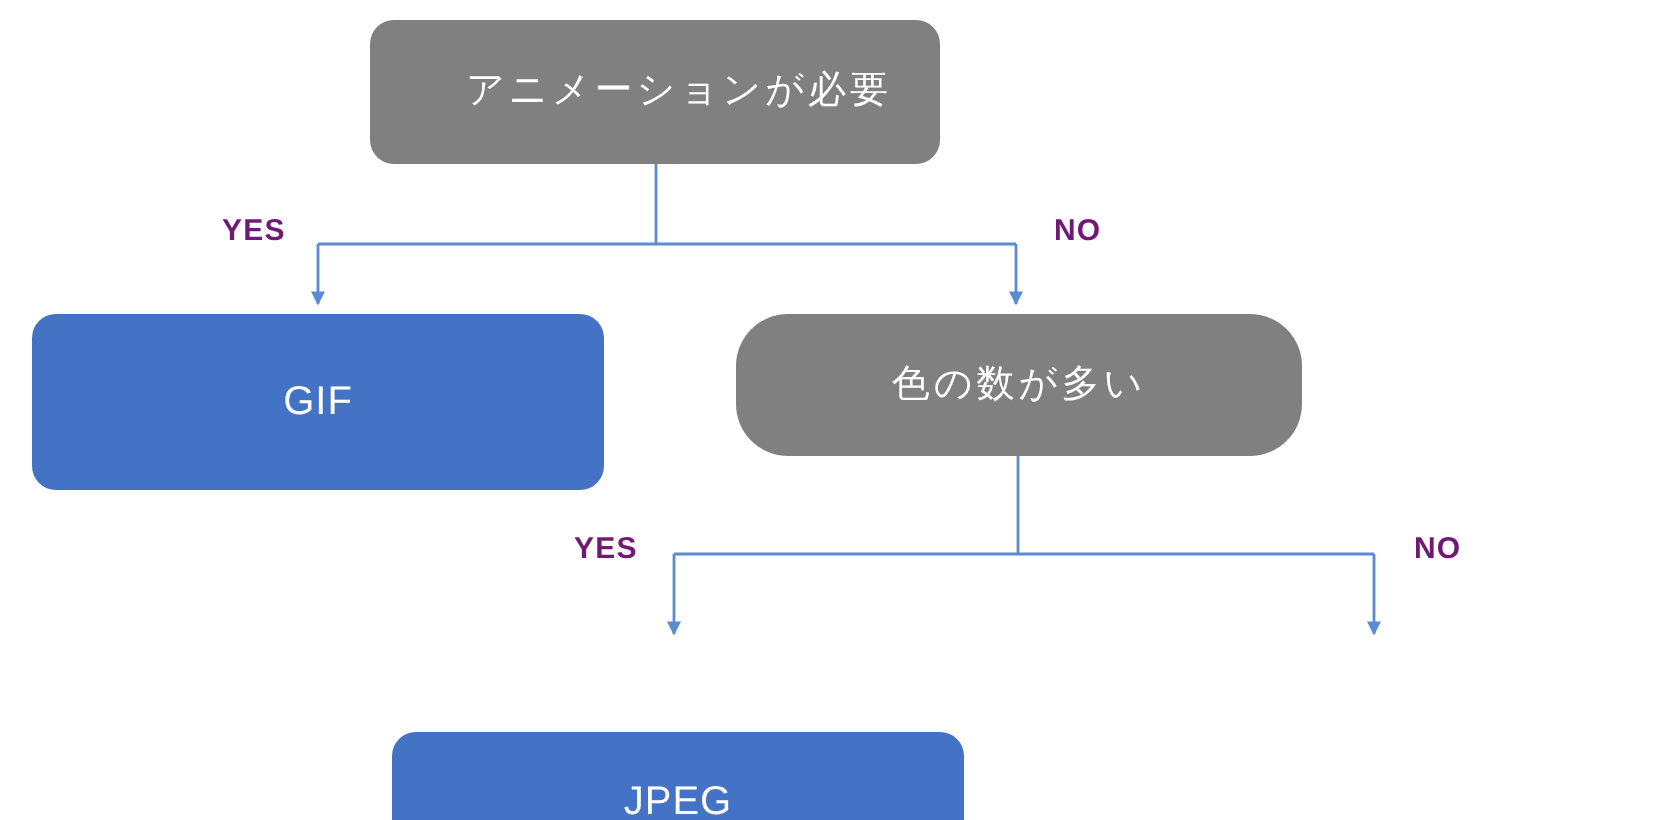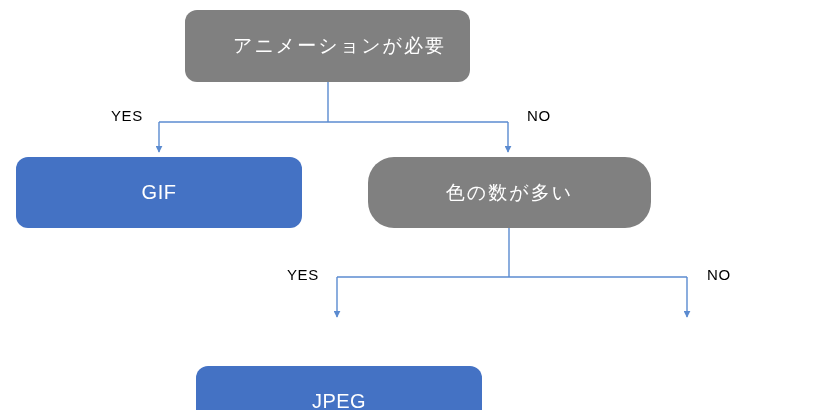--- a/index.html
+++ b/index.html
@@ -50,31 +50,31 @@
   }
   .node-label {
     display: block;
     padding: 0 10px;
   }
   .node.decision .node-label {
     letter-spacing: 2px;
   }
   .edge-label {
     position: absolute;
-    color: #000000;
+    color: #701a75;
     font-size: 15px;
-    font-weight: normal;
+    font-weight: bold;
     letter-spacing: 0.6px;
     user-select: none;
     white-space: nowrap;
   }
 
   
   #node-root       { left: 185px; top: 10px;  width: 285px; height: 72px; padding-left: 24px; }
-  #node-gif        { left: 16px;  top: 157px; width: 286px; height: 71px; }
+  #node-gif        { left: 16px;  top: 157px; width: 286px; height: 88px; }
   #node-colors     { left: 368px; top: 157px; width: 283px; height: 71px; border-radius: 26px; }
   #node-jpeg       { left: 196px; top: 322px; width: 286px; height: 71px; margin-top: 44px; }
   #node-png        { left: 546px; top: 322px; width: 282px; height: 71px; }
 
   #label-yes-1 { left: 111px; top: 107px; }
   #label-no-1  { left: 527px; top: 107px; }
   #label-yes-2 { left: 287px; top: 266px; }
   #label-no-2  { left: 707px; top: 266px; }
 </style>
 </head>

